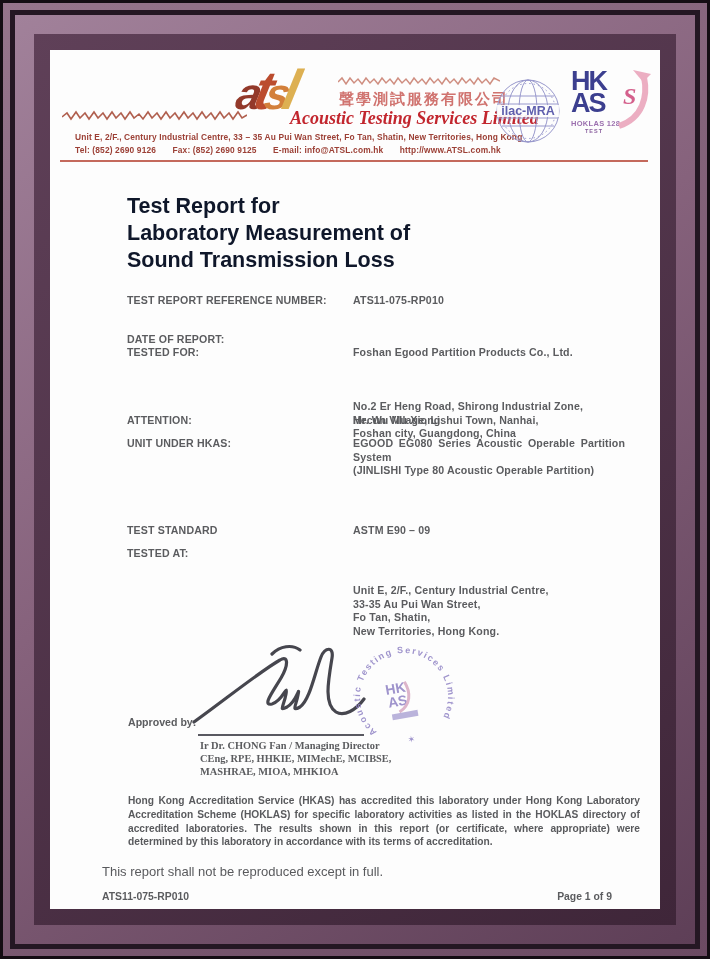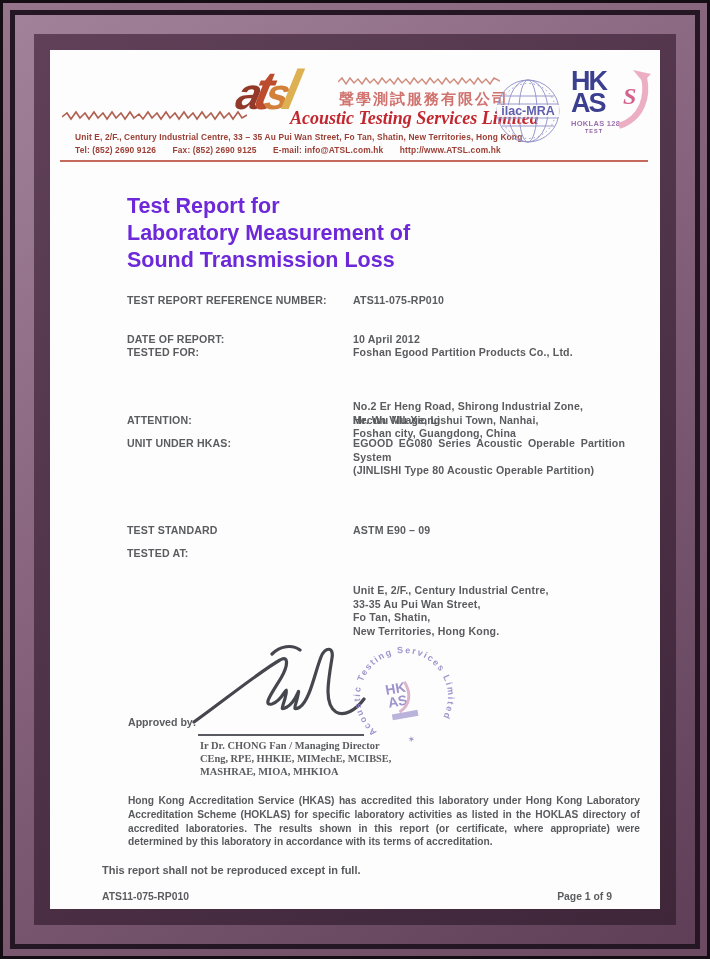--- a/index.html
+++ b/index.html
@@ -26,34 +26,34 @@
   .addr{position:absolute;left:13px;font-size:8.4px;font-weight:600;color:#9c4036;
        letter-spacing:.15px;white-space:nowrap;margin-left:12px;}
   .addr span{margin-right:14px;}
   .redline{position:absolute;left:10px;top:110px;width:588px;height:2px;background:#c4695c;}
   .hkas{position:absolute;left:521px;top:20px;width:80px;}
   .hkas .blk{font-weight:900;font-size:27px;line-height:.82;color:#3c3f8f;letter-spacing:-2px;}
   .hoklas{font-size:7.5px;font-weight:700;color:#9b6fae;letter-spacing:.3px;margin-top:5px;}
   .hoklas-test{font-size:5.5px;font-weight:700;color:#8a5f9e;letter-spacing:1px;margin-left:14px;}
   
   .title{position:absolute;left:77px;top:143px;font-size:21.5px;font-weight:700;
-       color:#6d28d9;line-height:27px;}
+       color:#0f172a;line-height:27px;}
   .row{position:absolute;left:77px;width:498px;font-size:10.6px;font-weight:700;
        color:#5b5c5f;letter-spacing:.15px;line-height:13.5px;}
   .row .val{position:absolute;left:226px;top:0;width:272px;}
   .pre{white-space:pre-line;margin-top:37px;}
   .just{text-align:justify;}
   .approve-label{position:absolute;left:78px;top:666px;font-size:10.6px;font-weight:600;color:#5b5c5f;}
   .sigline{position:absolute;left:148px;top:684px;width:166px;height:2px;background:#595961;}
   .names{position:absolute;left:150px;top:689px;font-size:10.4px;font-weight:700;
        color:#5b5c5f;line-height:13.2px;font-family:Liberation Serif, serif;}
   .stamp{position:absolute;left:299px;top:592px;opacity:.85;transform:rotate(-10deg);}
   .footpara{position:absolute;left:52px;top:744px;width:512px;font-size:10.2px;font-weight:600;
        color:#595a5d;line-height:13.8px;margin-left:26px;}
-  .repro{position:absolute;left:52px;top:814px;font-size:11px;font-weight:700;color:#595a5d;}
+  .repro{position:absolute;left:52px;top:814px;font-size:13px;font-weight:400;color:#595a5d;}
   .bottomrow{position:absolute;left:52px;top:841px;width:510px;display:flex;
        justify-content:space-between;font-size:10.4px;font-weight:700;color:#5b5c5f;}
 </style>
 </head>
 <body>
 
 <div class="f-band1"></div>
 <div class="f-groove"></div>
 <div class="f-band2"></div>
 <div class="f-band3"></div>
@@ -114,21 +114,20 @@
     <div>Laboratory Measurement of</div>
     <div>Sound Transmission Loss</div>
   </div>
 
   <div class="row" style="top:244px">
     <span>TEST REPORT REFERENCE NUMBER:</span>
     <span class="val">ATS11-075-RP010</span>
   </div>
   <div class="row" style="top:283px">
     <span>DATE OF REPORT:</span>
-    <span class="val">10 April 2012</span>
   </div>
   <div class="row" style="top:296px">
     <span>TESTED FOR:</span>
     <span class="val">Foshan Egood Partition Products Co., Ltd.</span>
   </div>
   <div class="row" style="top:313px">
     <span class="val pre">No.2 Er Heng Road, Shirong Industrial Zone,
 Hecun Village, Lishui Town, Nanhai,
 Foshan city, Guangdong, China</span>
   </div>

